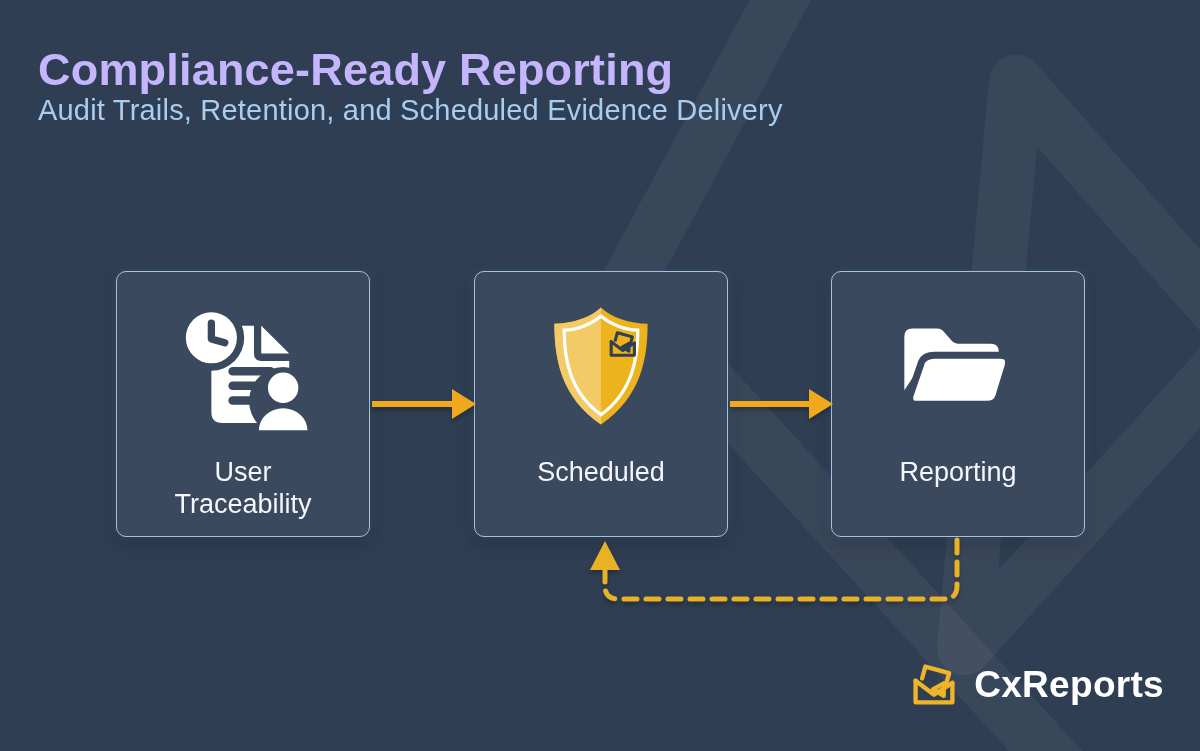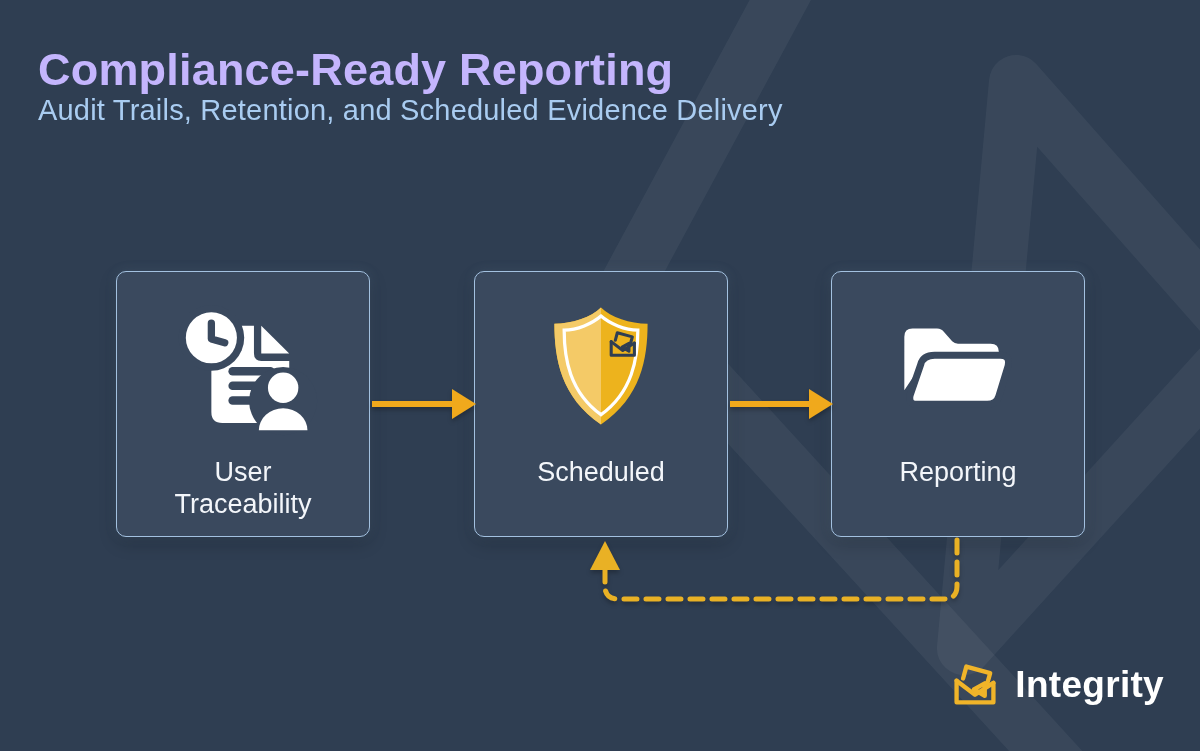--- a/index.html
+++ b/index.html
@@ -137,14 +137,14 @@
 
 <div class="brand">
   <svg width="52" height="52" viewBox="0 0 48 48">
     <g fill="none" stroke="#F0B429" stroke-width="4" stroke-linejoin="round" stroke-linecap="round">
       <path d="M13,18 L16,7 L38,13 L35.5,22"></path>
       <path d="M7,20 L7,40 L41,40 L41,22"></path>
       <path d="M7,20 L24,33 L41,22"></path>
       <path d="M33,22.5 L33,34 L23,28 Z"></path>
     </g>
   </svg>
-  <div class="brand-text">Integrity</div>
+  <div class="brand-text">CxReports</div>
 </div>
 
 </body></html>

